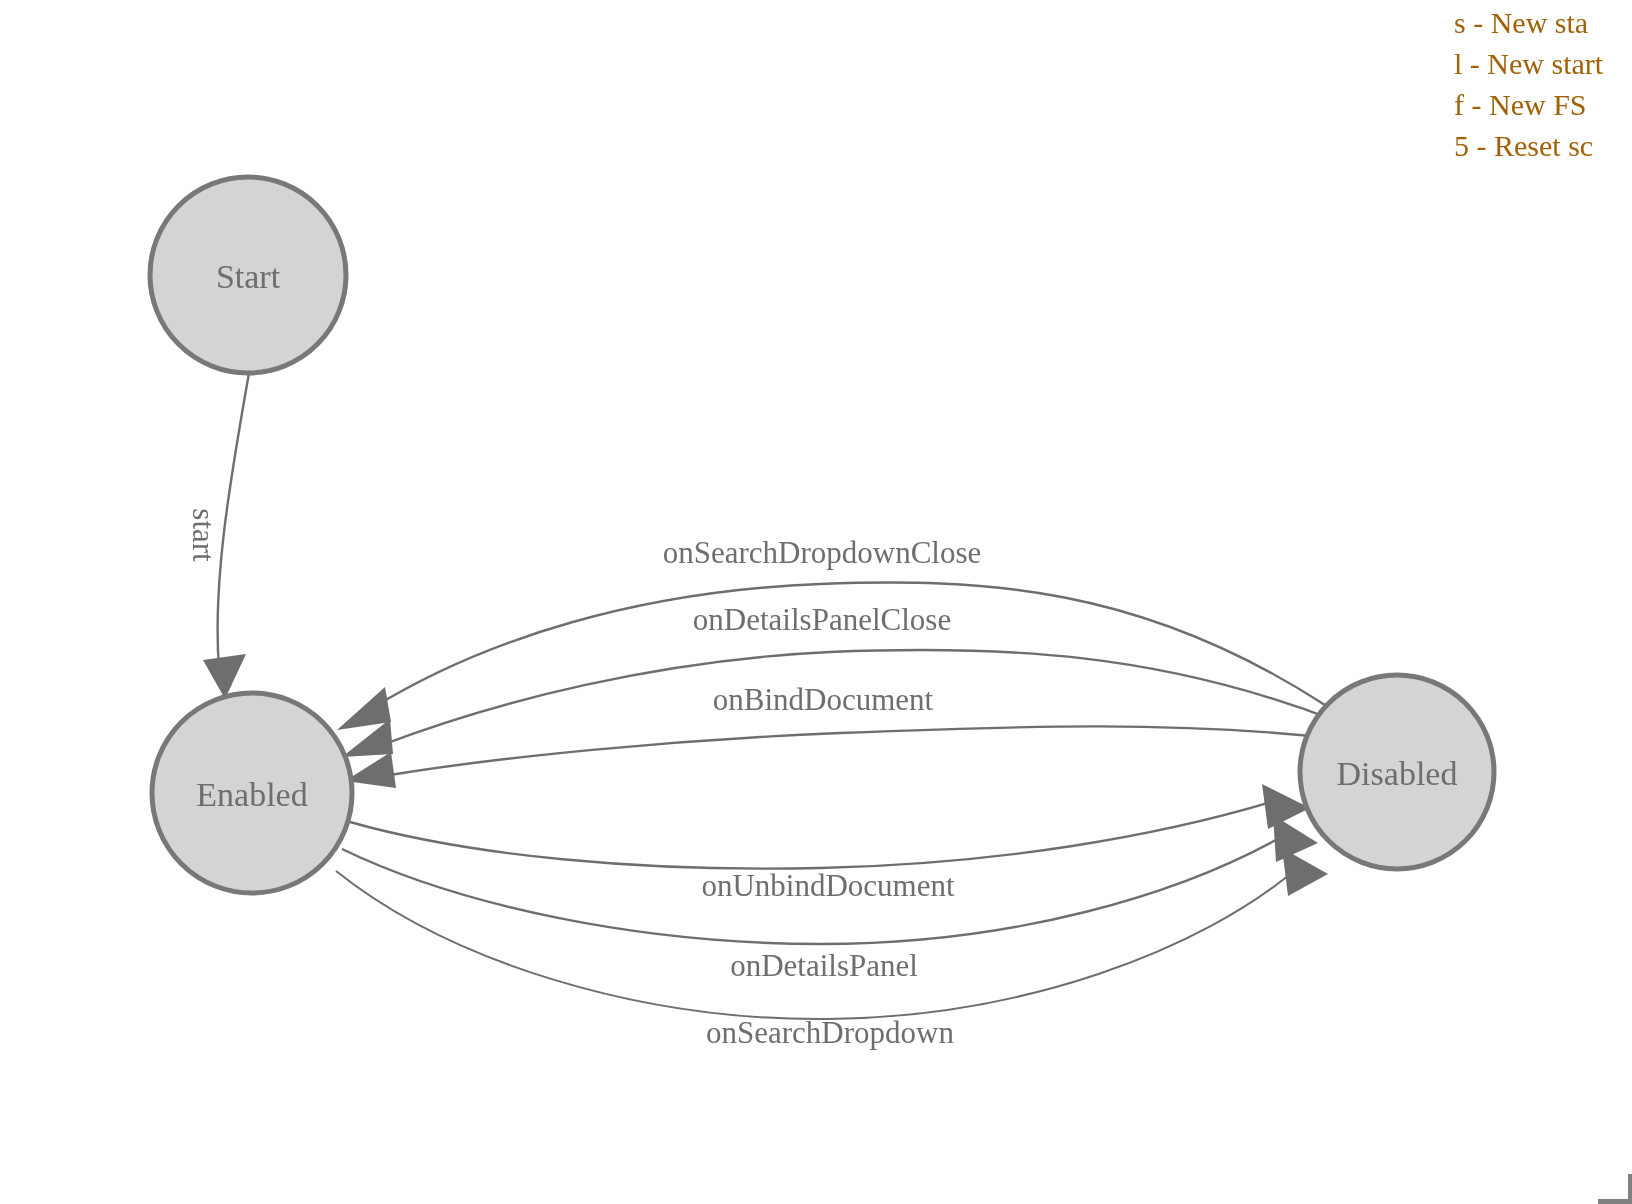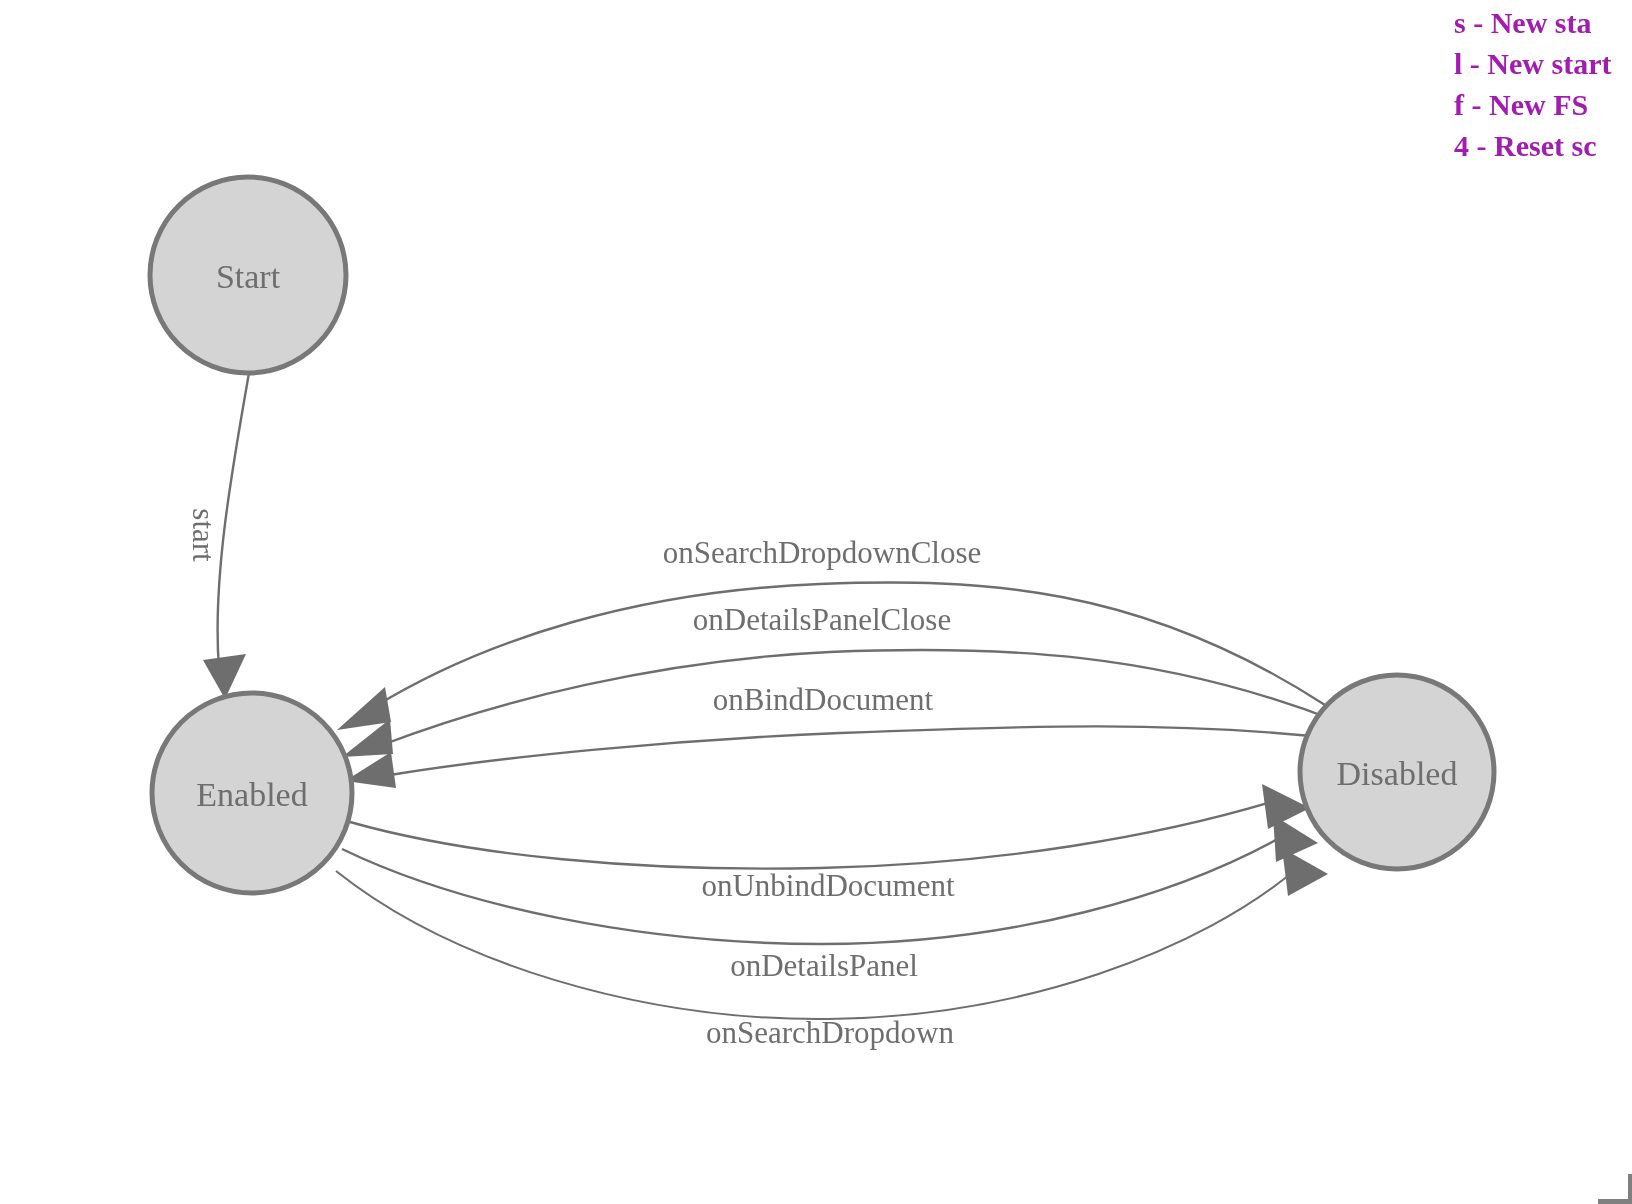--- a/index.html
+++ b/index.html
@@ -78,27 +78,26 @@
     position: absolute;
     right: 0px;
     top: 0px;
     width: 205px;
     overflow: hidden;
     white-space: nowrap;
     text-align: left;
     padding-top: 2px;
   }
   .help-line {
-    color: #a21caf;
+    color: #a16207;
     font-family: "Liberation Serif", "DejaVu Serif", serif;
     font-size: 30px;
     line-height: 41px;
     white-space: nowrap;
     margin-left: 27px;
-    font-weight: bold;
   }
 
   #resize-handle {
     position: absolute;
     right: 0px;
     bottom: 0px;
     width: 34px;
     height: 30px;
   }
   #resize-handle .rh-v {
@@ -188,21 +187,21 @@
     <text class="edge-label" x="824" y="976">onDetailsPanel</text>
 
     <text class="edge-label" x="830" y="1043">onSearchDropdown</text>
 
   </svg>
 
   <div id="help-overlay">
     <div class="help-line">s - New sta</div>
     <div class="help-line">l - New start</div>
     <div class="help-line">f - New FS</div>
-    <div class="help-line">4 - Reset sc</div>
+    <div class="help-line">5 - Reset sc</div>
   </div>
 
   <div id="resize-handle">
     <div class="rh-v"></div>
     <div class="rh-h"></div>
   </div>
 
 </div>
 
 </body></html>

